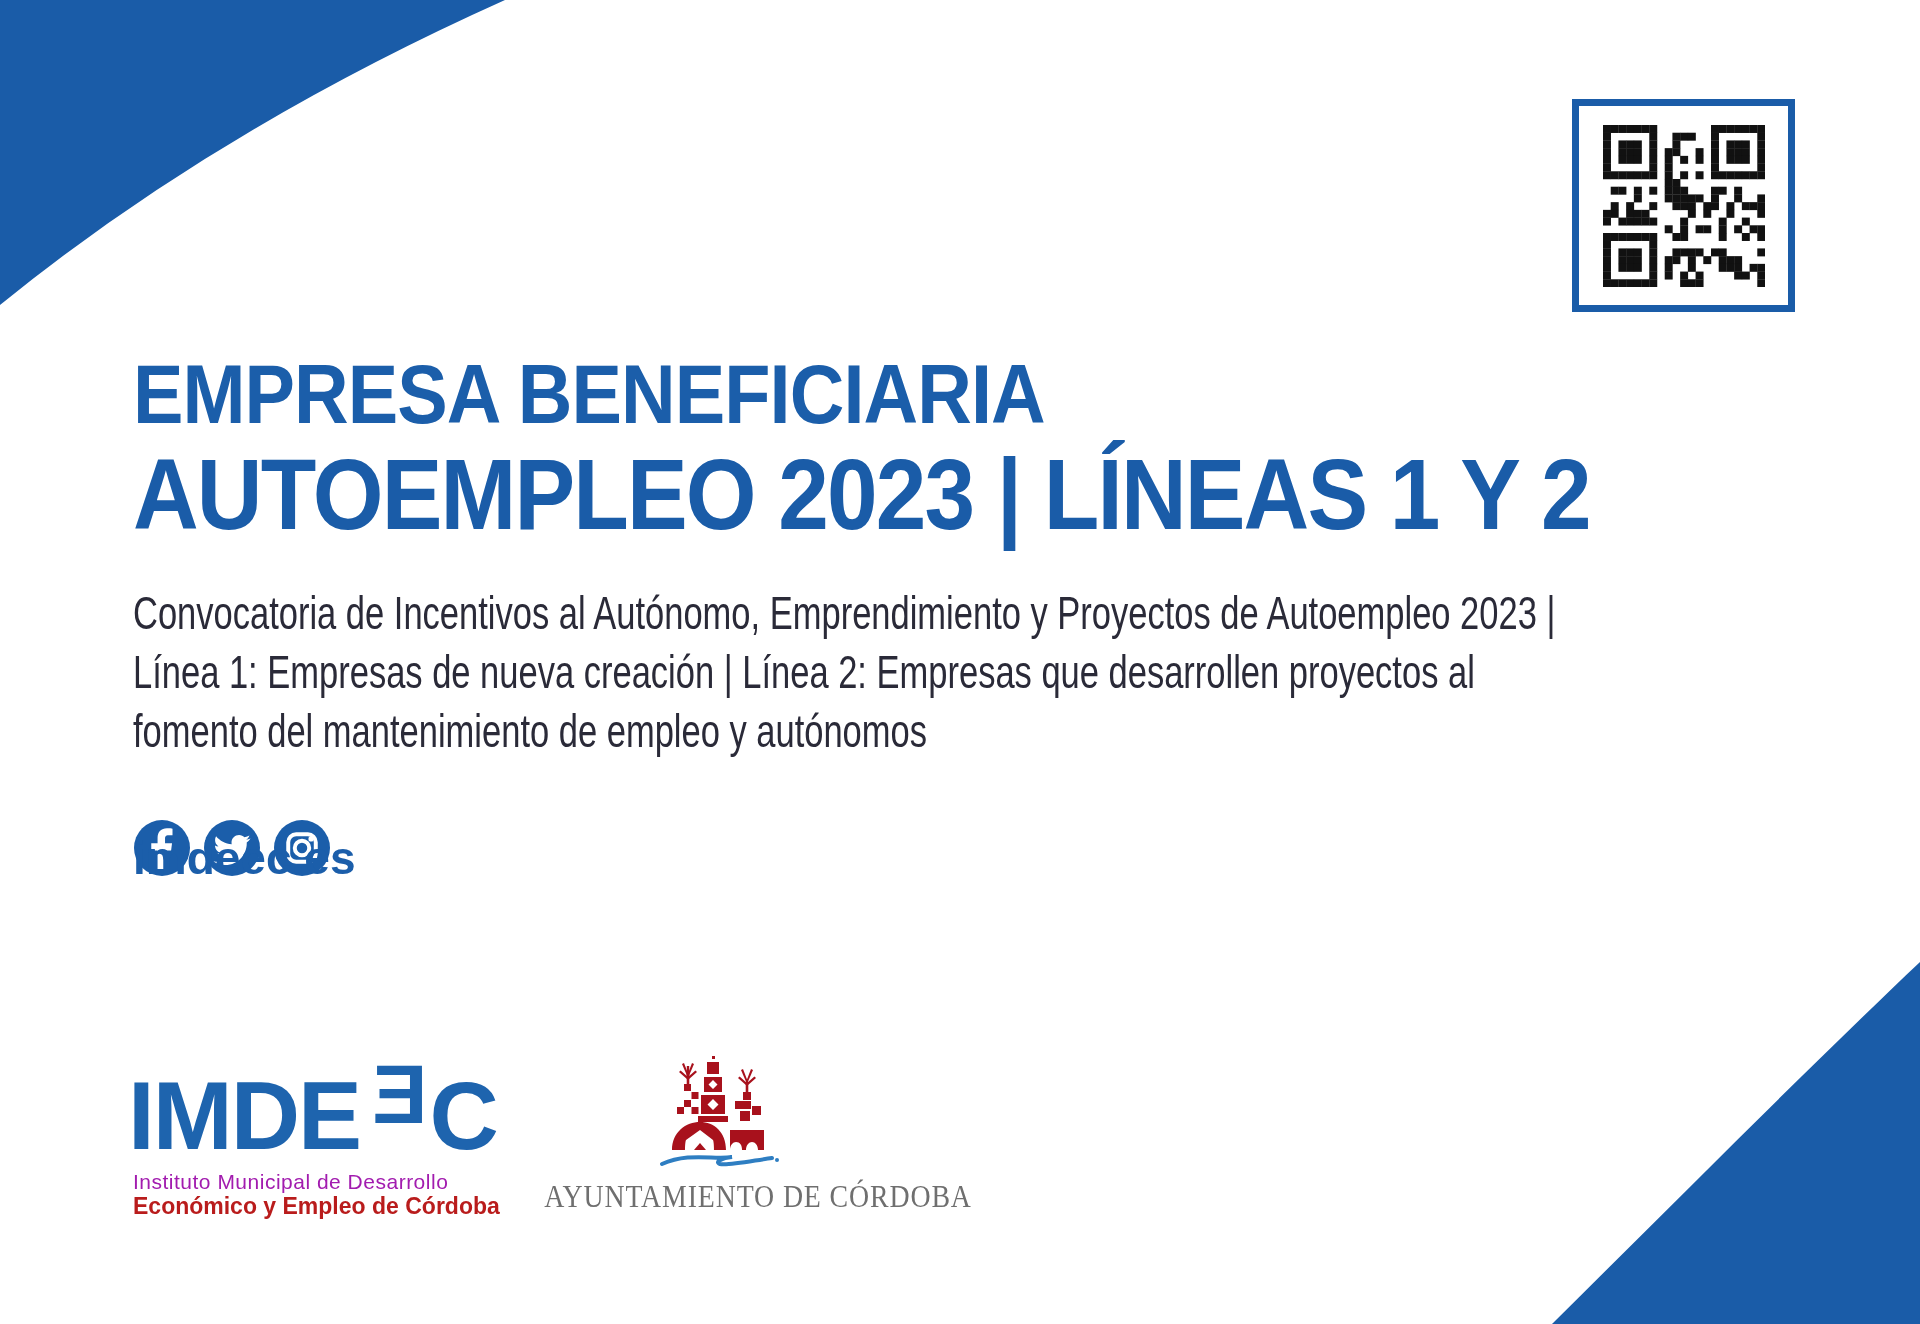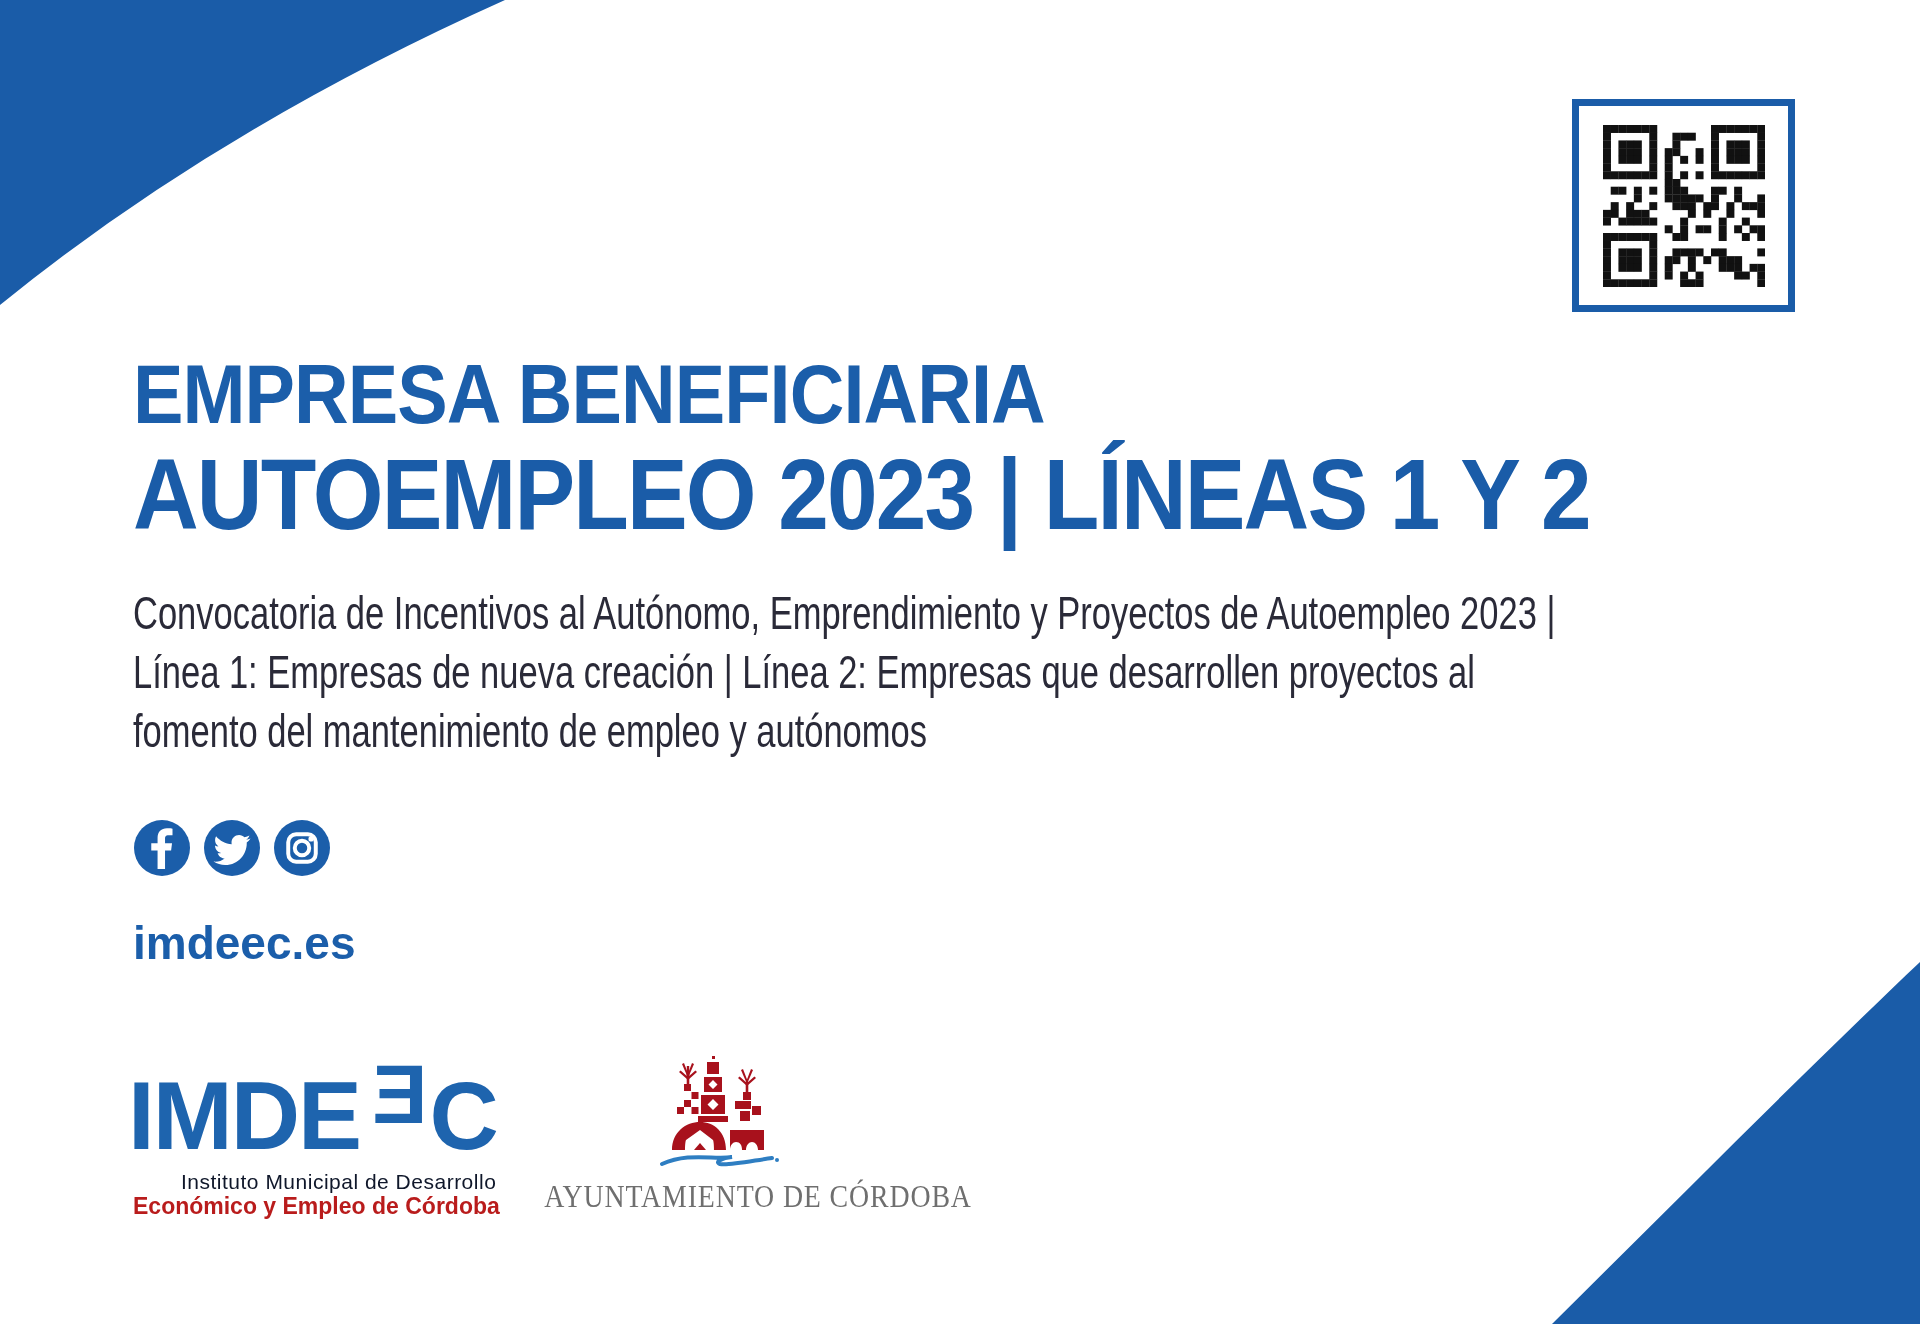--- a/index.html
+++ b/index.html
@@ -22,31 +22,31 @@
   .title{position:absolute;left:133px;top:444px;font-size:101px;font-weight:700;
          color:#1A5CA8;line-height:101px;white-space:nowrap;
          transform:scaleX(.90);transform-origin:left top;letter-spacing:-2px;}
   .desc{position:absolute;left:133px;top:584px;font-size:46px;line-height:59px;
         color:#2A2A38;transform:scaleX(.75);transform-origin:left top;}
   .desc div{white-space:nowrap;}
 
   
   .social{position:absolute;left:134px;top:820px;display:flex;gap:14px;}
   .social .icon{width:56px;height:56px;display:block;}
-  .website{position:absolute;left:133px;top:917px;font-size:46px;font-weight:700;
+  .website{position:absolute;left:133px;top:832px;font-size:46px;font-weight:700;
            color:#1B5EAA;line-height:52px;letter-spacing:0;}
 
   
   .imdeec{position:absolute;left:128px;top:1068px;color:#1E64AE;}
   .imdeec .word{white-space:nowrap;font-weight:700;letter-spacing:-2px;line-height:96px;}
   .imdeec .word .main{font-size:96px;margin-top:8px;}
   .imdeec .word .flip-e{display:inline-block;font-size:83px;font-weight:700;
         transform:translateY(-26px) scaleX(-1);margin:0 2px 0 12px;letter-spacing:0;}
-  .imdeec-sub1{position:absolute;left:133px;top:1170px;font-size:21px;color:#0f172a;
-               letter-spacing:.5px;white-space:nowrap;margin-left:48px;}
+  .imdeec-sub1{position:absolute;left:133px;top:1170px;font-size:21px;color:#a21caf;
+               letter-spacing:.5px;white-space:nowrap;}
   .imdeec-sub2{position:absolute;left:133px;top:1193px;font-size:23px;font-weight:700;
                color:#b91c1c;white-space:nowrap;}
 
   
   .ayto{position:absolute;left:518px;top:1054px;width:402px;text-align:left;}
   .ayto svg{display:block;margin:0 auto;}
   .ayto-label{font-family:"Liberation Serif",serif;font-size:32px;color:#6F6F6F;
               letter-spacing:1px;white-space:nowrap;margin-top:2px;
               transform:scaleX(.87);transform-origin:center top;}
 </style>

